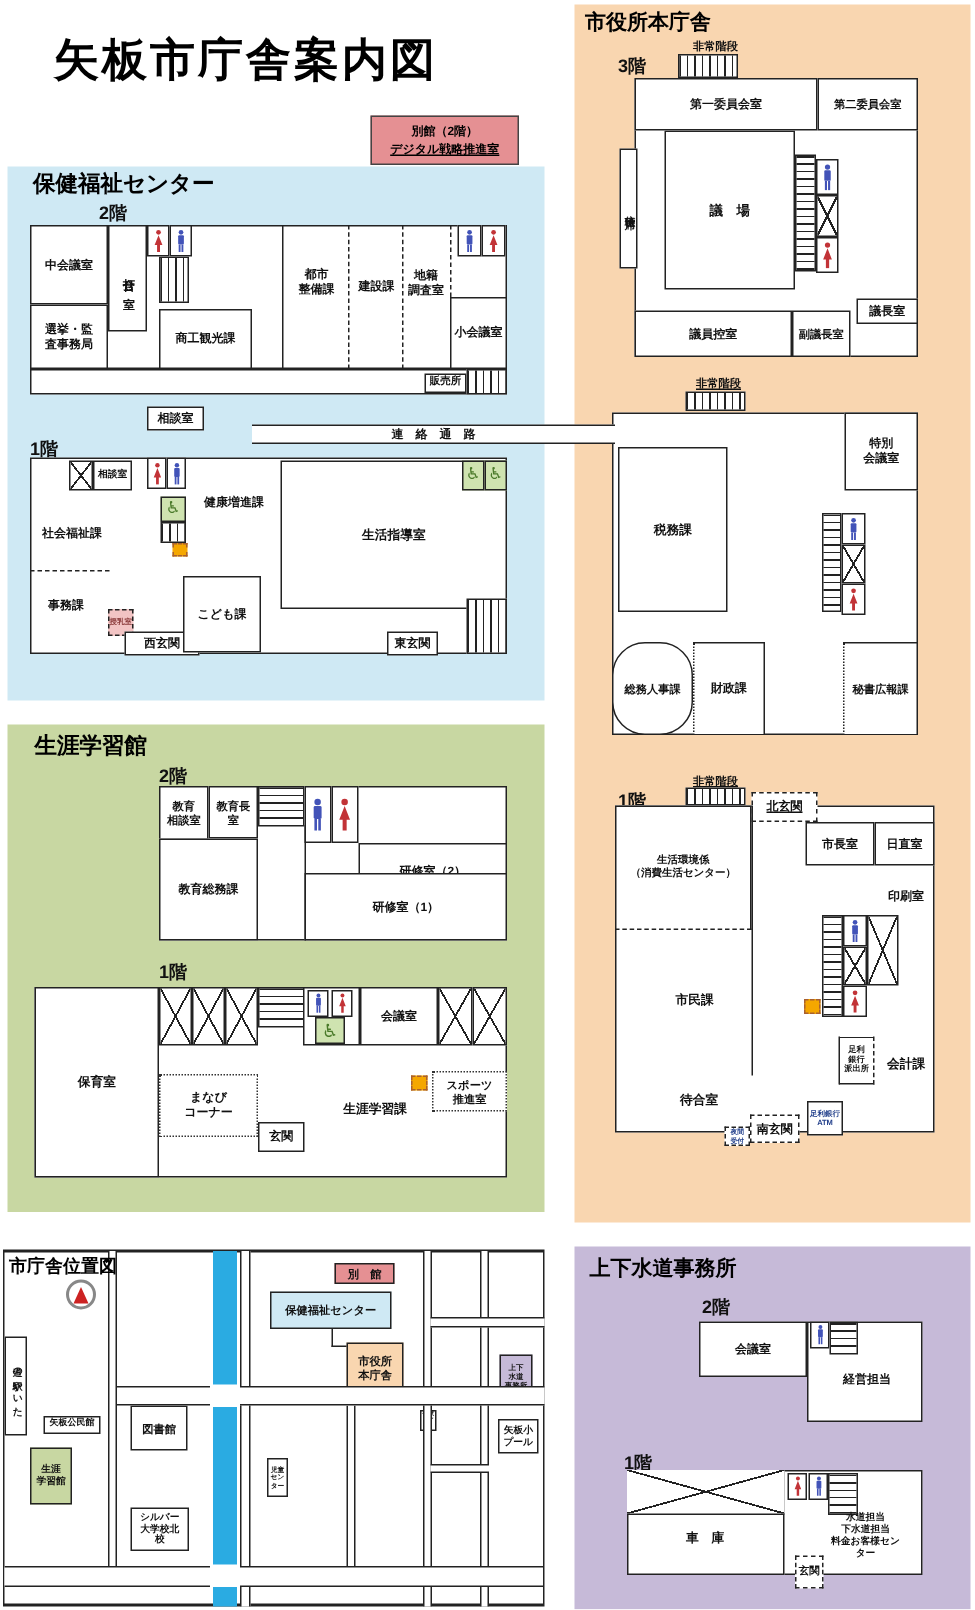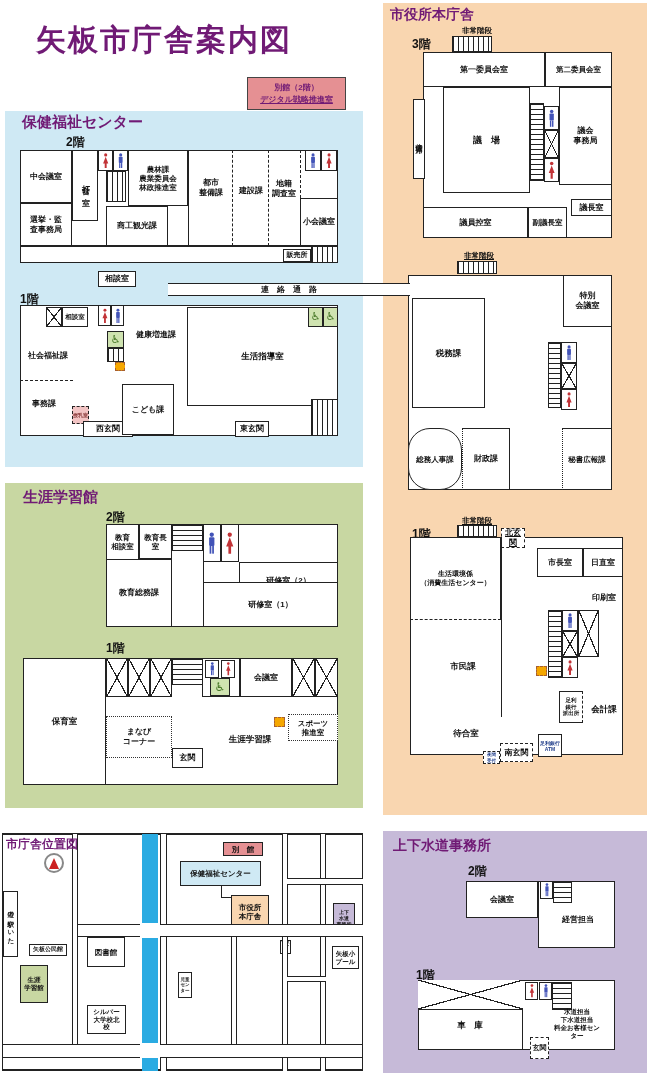--- a/index.html
+++ b/index.html
@@ -25,21 +25,21 @@
   .wca{background:#cfe3b0;border:1px solid #222;color:#4a7a2a;}
   .aed{background:#f5a700;border:1px dashed #a86030;z-index:2;}
   .corridor{background:#fff;border-top:1px solid #222;border-bottom:1px solid #222;z-index:2;}
   .roadv{background:#fff;border-left:1px solid #222;border-right:1px solid #222;z-index:1;}
   .roadh{background:#fff;border-top:1px solid #222;border-bottom:1px solid #222;z-index:1;}
   .river{background:#2aabe2;z-index:1;}
   .bridge{background:#fff;z-index:1;}
   .compass{border:2px solid #888;border-radius:50%;background:#fff;z-index:2;}
   .compass::after{content:"";width:0;height:0;border-left:5px solid transparent;border-right:5px solid transparent;border-bottom:11px solid #c22;}
   .vert{writing-mode:vertical-rl;text-orientation:upright;letter-spacing:1px;line-height:1;}
-  .static{position:absolute;z-index:5;font-weight:bold;color:#701a75;white-space:pre;}
+  .static{position:absolute;z-index:5;font-weight:bold;color:#000000;white-space:pre;}
   #page-title{left:36px;top:20px;font-size:30px;letter-spacing:2px;}
   #annex-box{left:247px;top:77px;width:97px;height:31px;background:#e59093;border:1px solid #444;
              display:flex;flex-direction:column;align-items:center;justify-content:center;font-size:8px;gap:1px;z-index:5;}
   #annex-box .ul{text-decoration:underline;}
   #hoken-label{left:22px;top:113px;font-size:15px;}
   #honcho-label{left:390px;top:6px;font-size:14px;}
   #gaku-label{left:23px;top:488px;font-size:15px;}
   #map-label{left:6px;top:836px;font-size:12px;}
   #josui-label{left:393px;top:837px;font-size:14px;text-align:right;}
 </style>
@@ -67,23 +67,20 @@
         <circle cx="12" cy="5.5" r="4.5" fill="#c23337"></circle>
         <path d="M12 11 L19.5 30 H14.8 V45 H9.2 V30 H4.5 Z" fill="#c23337"></path>
       </svg></div>
     <div class="it wcm" style="left: 113px; top: 150px; width: 15px; height: 21px;"><svg viewBox="0 0 24 46" preserveAspectRatio="xMidYMid meet">
         <circle cx="12" cy="5.5" r="4.5" fill="#4253b8"></circle>
         <rect x="6.5" y="11" width="11" height="18" rx="2" fill="#4253b8"></rect>
         <rect x="7.5" y="29" width="3.6" height="16" fill="#4253b8"></rect>
         <rect x="12.9" y="29" width="3.6" height="16" fill="#4253b8"></rect>
       </svg></div>
     <div class="it stv" style="left: 106px; top: 171px; width: 20px; height: 31px;"></div>
-    <div class="it room" style="left: 128px; top: 150px; width: 60px; height: 56px; font-size: 7.5px;">農林課
-農業委員会
-林政推進室</div>
     <div class="it wall" style="left: 188px; top: 150px; width: 1px; height: 96px;"></div>
     <div class="it label" style="left: 190px; top: 176px; width: 42px; height: 24px; font-size: 8px;">都市
 整備課</div>
     <div class="it dashv" style="left: 232px; top: 150px; width: 1px; height: 96px;"></div>
     <div class="it label" style="left: 234px; top: 184px; width: 34px; height: 14px; font-size: 8px;">建設課</div>
     <div class="it dashv" style="left: 268px; top: 150px; width: 1px; height: 96px;"></div>
     <div class="it label" style="left: 268px; top: 177px; width: 32px; height: 24px; font-size: 8px;">地籍
 調査室</div>
     <div class="it dashv" style="left: 300px; top: 150px; width: 1px; height: 48px;"></div>
     <div class="it room" style="left: 300px; top: 198px; width: 38px; height: 48px; font-size: 8px;">小会議室</div>
@@ -125,21 +122,21 @@
     <div class="it label" style="left: 24px; top: 350px; width: 48px; height: 12px; font-size: 8px;">社会福祉課</div>
     <div class="it dashh" style="left: 20px; top: 380px; width: 53px; height: 1px;"></div>
     <div class="it label" style="left: 24px; top: 398px; width: 40px; height: 12px; font-size: 8px;">事務課</div>
     <div class="it dashedb" style="left: 72px; top: 406px; width: 17px; height: 18px; font-size: 5px; background: rgb(242, 196, 196); color: rgb(138, 58, 58);">授乳室</div>
     <div class="it box" style="left: 83px; top: 421px; width: 50px; height: 16px; font-size: 8px;">西玄関</div>
     <div class="it room" style="left: 122px; top: 384px; width: 52px; height: 51px; font-size: 8px;">こども課</div>
     <div class="it room" style="left: 187px; top: 307px; width: 151px; height: 99px; font-size: 8.5px;">生活指導室</div>
     <div class="it wca" style="left: 308px; top: 307px; width: 15px; height: 20px; font-size: 11px;">♿</div>
     <div class="it wca" style="left: 323px; top: 307px; width: 15px; height: 20px; font-size: 11px;">♿</div>
     <div class="it stv" style="left: 311px; top: 399px; width: 27px; height: 37px;"></div>
-    <div class="it box" style="left: 235px; top: 421px; width: 34px; height: 16px; font-size: 8px;">東玄関</div>
+    <div class="it box" style="left: 258px; top: 421px; width: 34px; height: 16px; font-size: 8px;">東玄関</div>
     <div class="it bg" style="left: 383px; top: 3px; width: 264px; height: 812px; background: rgb(249, 214, 176);"></div>
     <div class="it label" style="left: 412px; top: 37px; width: 40px; height: 15px; font-size: 12px; justify-content: flex-start;">3階</div>
     <div class="it label" style="left: 453px; top: 25px; width: 48px; height: 10px; font-size: 7.5px;">非常階段</div>
     <div class="it stv" style="left: 452px; top: 36px; width: 40px; height: 16px;"></div>
     <div class="it room" style="left: 423px; top: 52px; width: 189px; height: 186px;"></div>
     <div class="it room" style="left: 423px; top: 52px; width: 122px; height: 35px; font-size: 8px;">第一委員会室</div>
     <div class="it room" style="left: 545px; top: 52px; width: 67px; height: 35px; font-size: 7.5px;">第二委員会室</div>
     <div class="it room vert" style="left: 413px; top: 99px; width: 12px; height: 80px; font-size: 7px;">傍聴席</div>
     <div class="it room" style="left: 443px; top: 87px; width: 87px; height: 106px; font-size: 9px;">議　場</div>
     <div class="it sth" style="left: 530px; top: 103px; width: 14px; height: 78px;"></div>
@@ -147,22 +144,20 @@
         <circle cx="12" cy="5.5" r="4.5" fill="#4253b8"></circle>
         <rect x="6.5" y="11" width="11" height="18" rx="2" fill="#4253b8"></rect>
         <rect x="7.5" y="29" width="3.6" height="16" fill="#4253b8"></rect>
         <rect x="12.9" y="29" width="3.6" height="16" fill="#4253b8"></rect>
       </svg></div>
     <div class="it elev" style="left: 544px; top: 130px; width: 15px; height: 28px;"></div>
     <div class="it wcf" style="left: 544px; top: 158px; width: 15px; height: 24px;"><svg viewBox="0 0 24 46" preserveAspectRatio="xMidYMid meet">
         <circle cx="12" cy="5.5" r="4.5" fill="#c23337"></circle>
         <path d="M12 11 L19.5 30 H14.8 V45 H9.2 V30 H4.5 Z" fill="#c23337"></path>
       </svg></div>
-    <div class="it room" style="left: 559px; top: 87px; width: 53px; height: 98px; font-size: 8px;">議会
-事務局</div>
     <div class="it room" style="left: 423px; top: 207px; width: 105px; height: 31px; font-size: 8px;">議員控室</div>
     <div class="it room" style="left: 528px; top: 207px; width: 39px; height: 31px; font-size: 7.5px;">副議長室</div>
     <div class="it box" style="left: 571px; top: 199px; width: 41px; height: 17px; font-size: 8px;">議長室</div>
     <div class="it label" style="left: 455px; top: 250px; width: 48px; height: 10px; font-size: 7.5px; text-decoration: underline;">非常階段</div>
     <div class="it label" style="left: 412px; top: 284px; width: 40px; height: 15px; font-size: 12px; justify-content: flex-start;">2階</div>
     <div class="it stv" style="left: 457px; top: 261px; width: 40px; height: 13px;"></div>
     <div class="it room" style="left: 408px; top: 275px; width: 204px; height: 215px;"></div>
     <div class="it room" style="left: 563px; top: 275px; width: 49px; height: 52px; font-size: 8px;">特別
 会議室</div>
     <div class="it room" style="left: 412px; top: 298px; width: 73px; height: 110px; font-size: 8.5px;">税務課</div>
@@ -178,21 +173,21 @@
         <circle cx="12" cy="5.5" r="4.5" fill="#c23337"></circle>
         <path d="M12 11 L19.5 30 H14.8 V45 H9.2 V30 H4.5 Z" fill="#c23337"></path>
       </svg></div>
     <div class="it room" style="left: 408px; top: 428px; width: 54px; height: 62px; font-size: 7.5px; border-radius: 22px;">総務人事課</div>
     <div class="it room" style="left: 462px; top: 428px; width: 48px; height: 62px; font-size: 8px; border-left-style: dotted;">財政課</div>
     <div class="it room" style="left: 562px; top: 428px; width: 50px; height: 62px; font-size: 7.5px; border-left-style: dotted;">秘書広報課</div>
     <div class="it label" style="left: 412px; top: 527px; width: 40px; height: 15px; font-size: 12px; justify-content: flex-start;">1階</div>
     <div class="it label" style="left: 453px; top: 515px; width: 48px; height: 10px; font-size: 7.5px; text-decoration: underline;">非常階段</div>
     <div class="it stv" style="left: 457px; top: 525px; width: 40px; height: 12px;"></div>
     <div class="it room" style="left: 410px; top: 537px; width: 213px; height: 218px;"></div>
-    <div class="it dashedb" style="left: 501px; top: 528px; width: 24px; height: 20px; font-size: 8px; text-decoration: underline;">北玄関</div>
+    <div class="it dashedb" style="left: 501px; top: 528px; width: 44px; height: 20px; font-size: 8px; text-decoration: underline;">北玄関</div>
     <div class="it room" style="left: 410px; top: 537px; width: 91px; height: 83px; font-size: 7px; border-bottom-style: dashed;">生活環境係
 （消費生活センター）</div>
     <div class="it wall" style="left: 501px; top: 537px; width: 1px; height: 180px;"></div>
     <div class="it label" style="left: 435px; top: 660px; width: 56px; height: 12px; font-size: 8.5px;">市民課</div>
     <div class="it room" style="left: 537px; top: 548px; width: 46px; height: 29px; font-size: 8px;">市長室</div>
     <div class="it room" style="left: 583px; top: 548px; width: 40px; height: 29px; font-size: 8px;">日直室</div>
     <div class="it label" style="left: 585px; top: 592px; width: 38px; height: 12px; font-size: 8px;">印刷室</div>
     <div class="it sth" style="left: 548px; top: 610px; width: 14px; height: 68px;"></div>
     <div class="it wcm" style="left: 562px; top: 610px; width: 16px; height: 21px;"><svg viewBox="0 0 24 46" preserveAspectRatio="xMidYMid meet">
         <circle cx="12" cy="5.5" r="4.5" fill="#4253b8"></circle>

